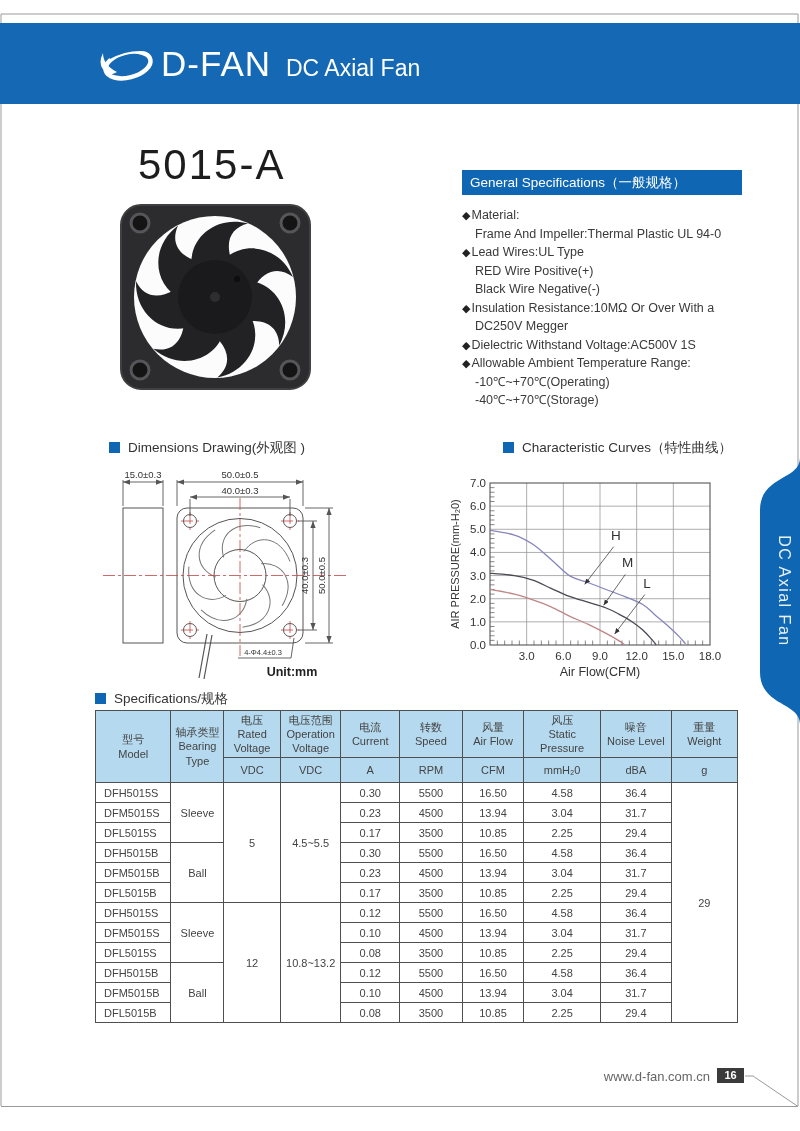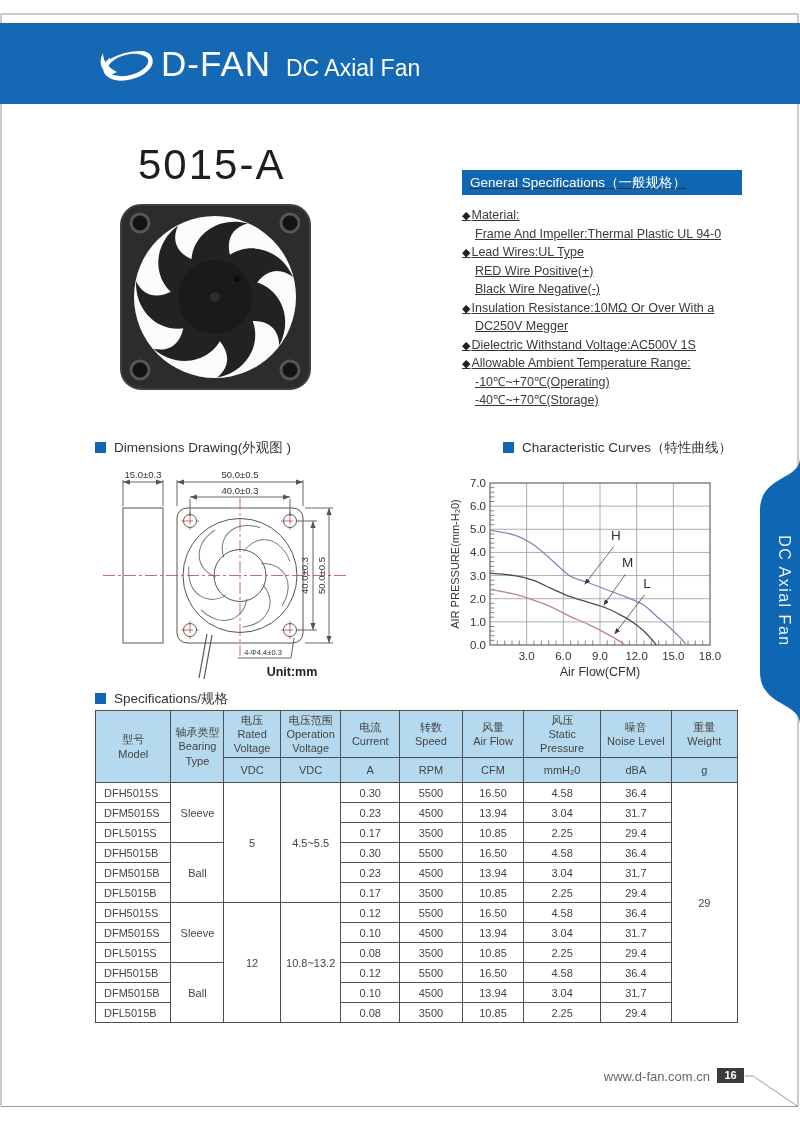--- a/index.html
+++ b/index.html
@@ -13,21 +13,21 @@
           display:flex;align-items:center;}
   .logo-swoosh{margin-left:97px;margin-right:6px;}
   .logo-text{font-size:35px;font-weight:normal;color:#fff;letter-spacing:1px;}
   .banner-title{font-size:37px;color:#fff;margin-left:50px;letter-spacing:1px;}
   .banner-sub{font-size:23px;color:#fff;margin-left:15px;margin-top:10px;}
 
   
   .model-title{position:absolute;left:138px;top:141px;font-size:42px;color:#1d1d1d;letter-spacing:2px;}
 
   
-  .gs{position:absolute;left:462px;top:170px;width:280px;text-decoration:underline;}
+  .gs{position:absolute;left:462px;top:170px;width:280px;}
   .gs-bar{background:#0f66b2;color:#fff;font-size:13.5px;height:25px;line-height:25px;
           padding-left:8px;margin-bottom:11px;}
   .gs-line{font-size:12.5px;line-height:18.5px;color:#3a3a3a;white-space:nowrap;}
   .gs-line .dm{font-size:11px;margin-right:1px;color:#222;}
   .gs-line.cont{padding-left:13px;}
 
   
   .sec{position:absolute;font-size:13.5px;color:#333;}
   .sec .sq{display:inline-block;width:11px;height:11px;background:#0f66b2;margin-right:8px;
            vertical-align:-1px;}
@@ -120,21 +120,21 @@
         <div class="gs-line cont">Black Wire Negative(-)</div>
         <div class="gs-line"><span class="dm">◆</span>Insulation Resistance:10MΩ Or Over With a</div>
         <div class="gs-line cont">DC250V Megger</div>
         <div class="gs-line"><span class="dm">◆</span>Dielectric Withstand Voltage:AC500V 1S</div>
         <div class="gs-line"><span class="dm">◆</span>Allowable Ambient Temperature Range:</div>
         <div class="gs-line cont">-10℃~+70℃(Operating)</div>
         <div class="gs-line cont">-40℃~+70℃(Storage)</div>
       </div>
   </div>
 
-  <div class="sec" style="left:95px;top:439px;">
+  <div class="sec" style="left:109px;top:439px;">
     <span class="sq"></span><span>Dimensions Drawing(外观图 )</span>
   </div>
   <div class="sec" style="left:455px;top:439px;padding-left:48px;">
     <span class="sq"></span><span>Characteristic Curves（特性曲线）</span>
   </div>
   <div class="sec" style="left:95px;top:690px;">
     <span class="sq"></span><span>Specifications/规格</span>
   </div>
 
   <svg class="abs dim-svg" style="left:95px;top:468px;" width="345" height="215" viewBox="0 0 345 215">

